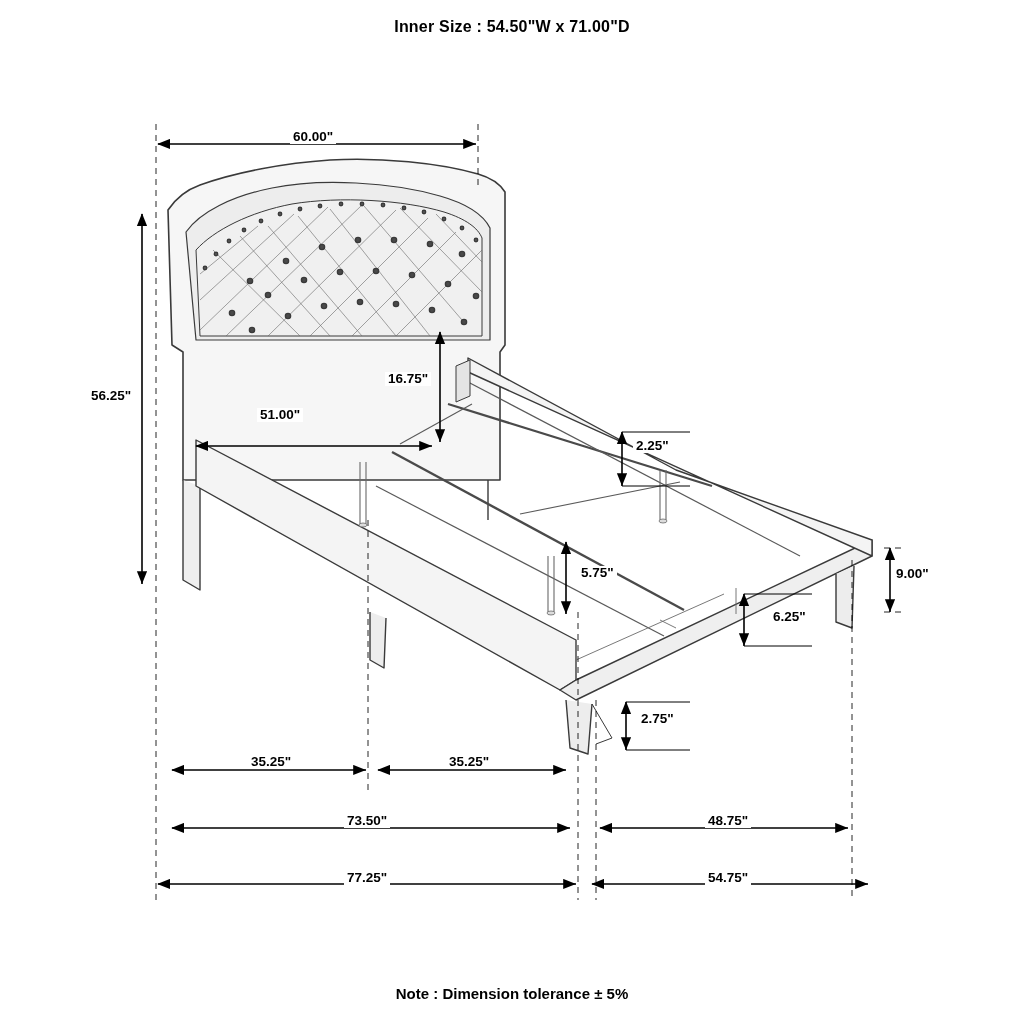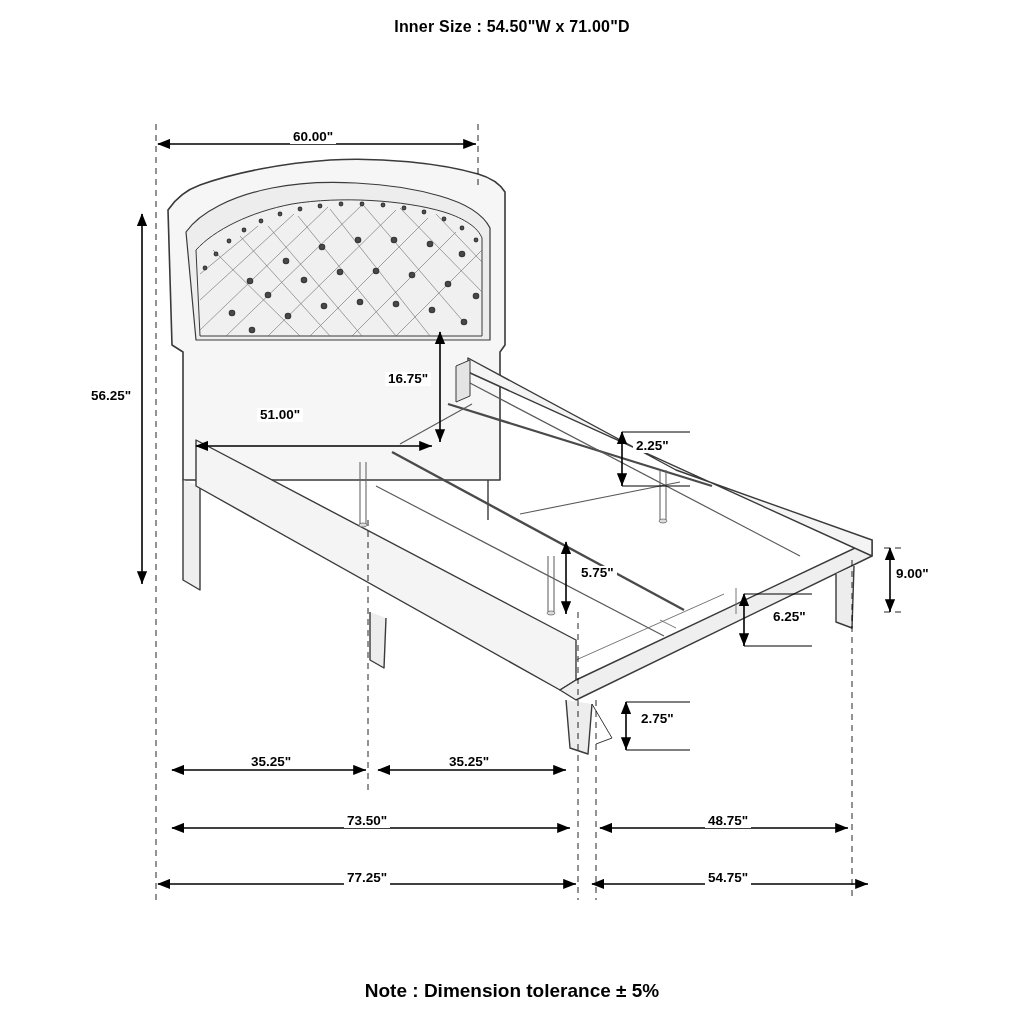--- a/index.html
+++ b/index.html
@@ -25,21 +25,21 @@
     font-size: 16px;
     font-weight: bold;
     letter-spacing: 0.2px;
   }
   .note {
     position: absolute;
     bottom: 22px;
     left: 0;
     width: 1024px;
     text-align: center;
-    font-size: 19px;
+    font-size: 15px;
     font-weight: bold;
   }
   svg#drawing {
     position: absolute;
     top: 0;
     left: 0;
     width: 1024px;
     height: 1024px;
   }
   .dim-label {

